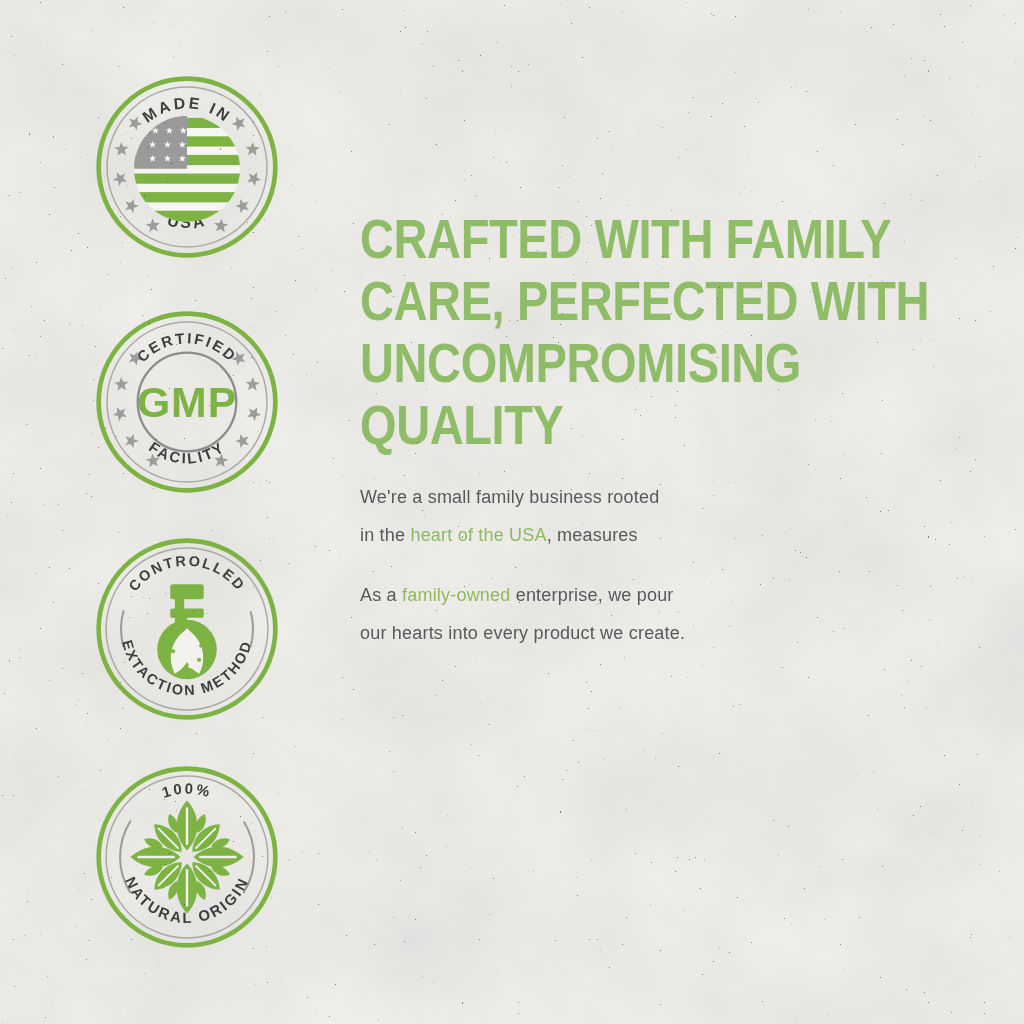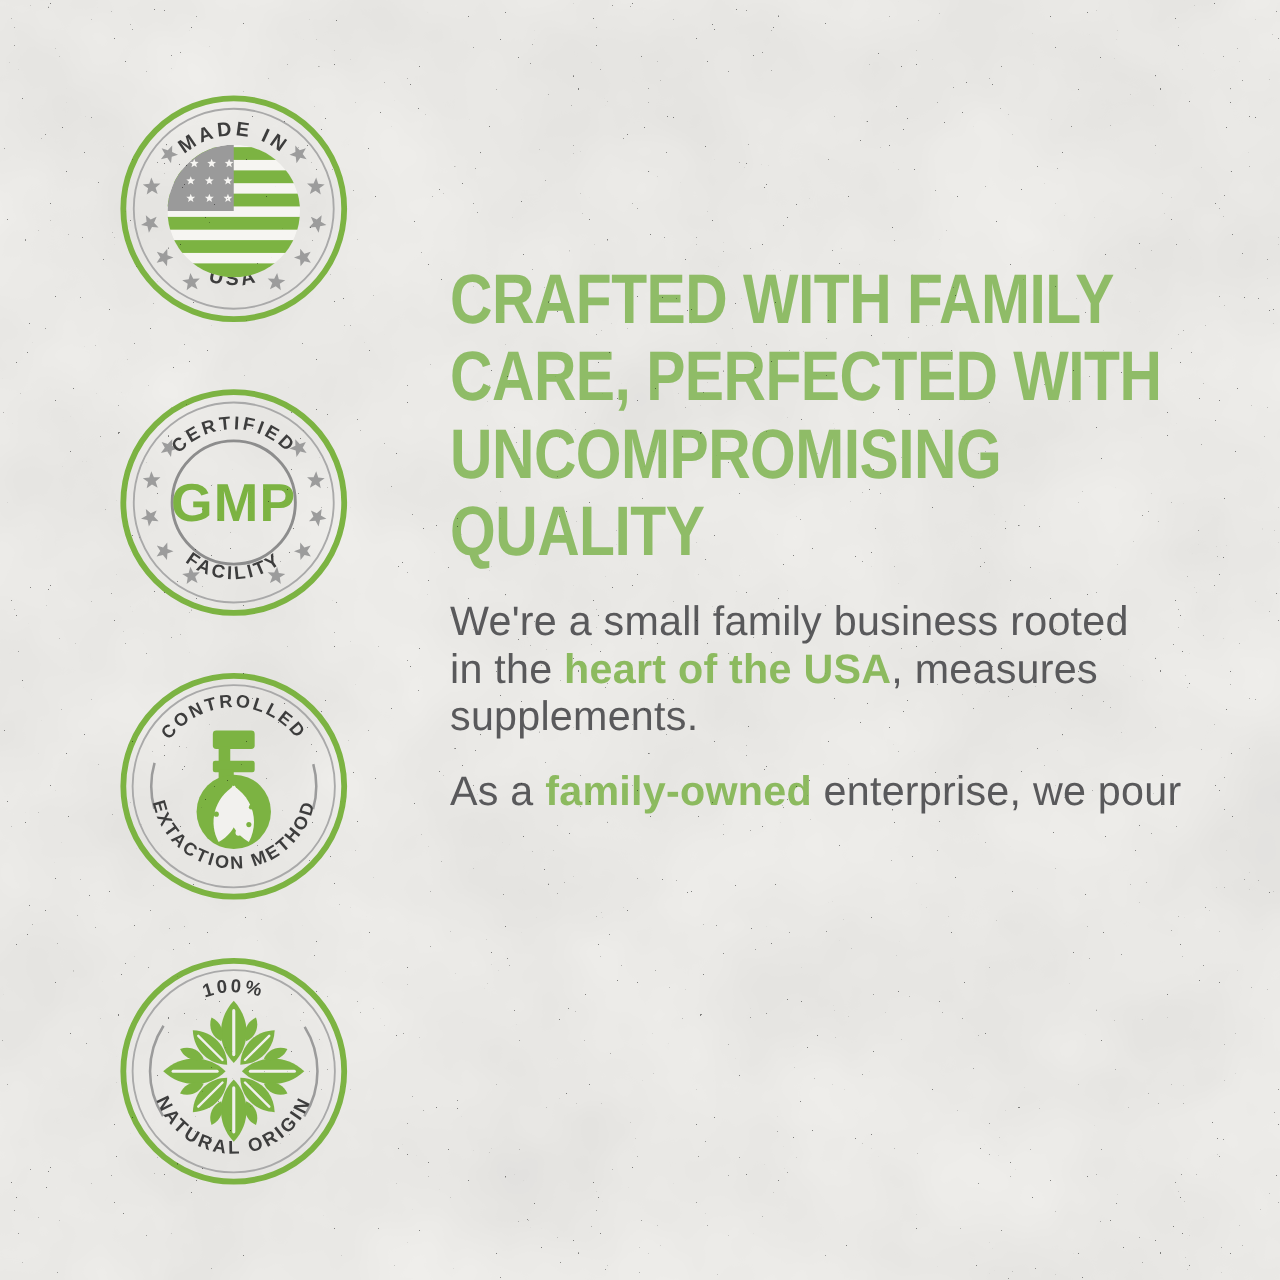--- a/index.html
+++ b/index.html
@@ -44,24 +44,24 @@
   .gmp-text{font-family:"Liberation Sans",sans-serif;font-weight:700;font-size:46px;letter-spacing:1px;fill:var(--badge-green);}
   .vein{stroke:#f1f0ed;stroke-width:2.2;fill:none;stroke-linecap:round;}
 
   
   .content{position:absolute;left:360px;top:208px;width:580px;z-index:3;}
   .headline{color:var(--heading-green);font-weight:700;}
   .headline .hline{
     font-size:56px;line-height:62px;letter-spacing:-0.5px;white-space:nowrap;
     transform:scaleX(0.84);transform-origin:left top;
   }
-  .para{margin-top:22px;color:var(--body-text);font-size:33px;line-height:38px;letter-spacing:0.2px;}
+  .para{margin-top:22px;color:var(--body-text);font-size:18px;line-height:38px;letter-spacing:0.2px;}
   .para + .para{}
   .para .pline{white-space:nowrap;}
-  .hl{color:var(--highlight-green);font-weight:700;}
+  .hl{color:var(--highlight-green);font-weight:400;}
 </style>
 </head>
 <body>
 
 <div class="canvas">
 
   <svg width="0" height="0" style="position:absolute" aria-hidden="true">
     <defs>
       <path id="star" d="M0,-8 L2,-2.75 L7.61,-2.47 L3.23,1.05 L4.7,6.47 L0,3.4 L-4.7,6.47 L-3.23,1.05 L-7.61,-2.47 L-2,-2.75 Z"></path>
       <path id="leaf" d="M0,0 C11,-11 13,-30 0,-44 C-13,-30 -11,-11 0,0 Z"></path>
@@ -221,24 +221,24 @@
   <main class="content">
     <h1 class="headline">
       <div class="hline">CRAFTED WITH FAMILY</div>
       <div class="hline">CARE, PERFECTED WITH</div>
       <div class="hline">UNCOMPROMISING</div>
       <div class="hline">QUALITY</div>
     </h1>
     <div class="para">
         <div class="pline"><span>We're a small family business rooted</span></div>
         <div class="pline"><span>in the </span><span class="hl">heart of the USA</span><span>, measures</span></div>
-        <div class="pline"><span>supplements.</span></div>
       </div>
     <div class="para">
         <div class="pline"><span>As a </span><span class="hl">family-owned</span><span> enterprise, we pour</span></div>
+        <div class="pline"><span>our hearts into every product we create.</span></div>
       </div>
   </main>
 
   <svg class="tex over">
     <filter id="speckle">
         <feTurbulence type="fractalNoise" baseFrequency="0.55" numOctaves="2" seed="8" stitchTiles="stitch"></feTurbulence>
       <feColorMatrix type="matrix" values="0 0 0 0 0  0 0 0 0 0  0 0 0 0 0  15 15 15 0 -32"></feColorMatrix>
       </filter>
     <rect width="1024" height="1024" fill="#3a3a33" filter="url(#speckle)" opacity="0.45"></rect>
   </svg>

